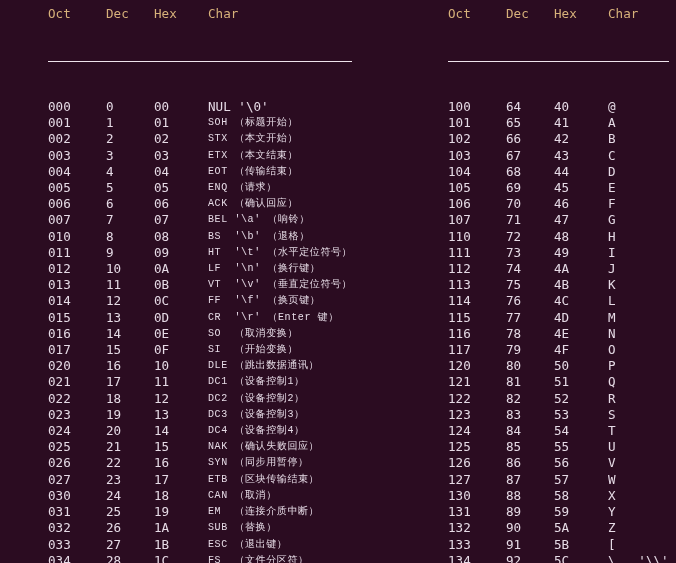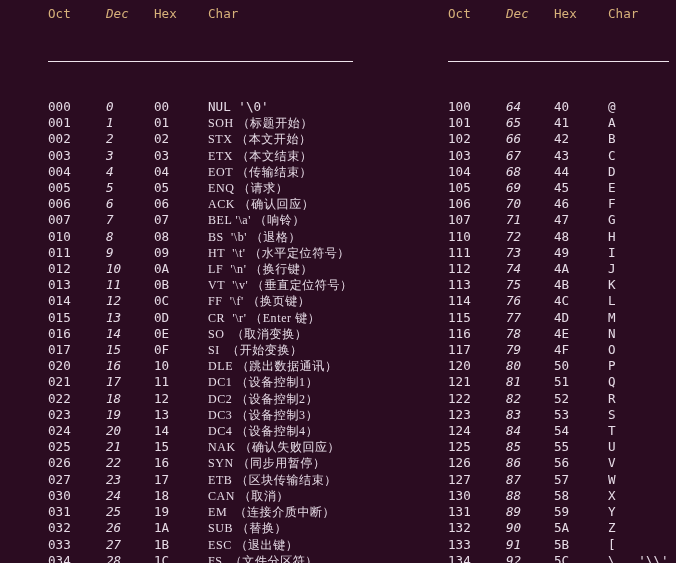--- a/index.html
+++ b/index.html
@@ -55,27 +55,27 @@
   }
   .rule {
     height: 1px;
     background: #efe4ec;
     margin: 4px 0 5px 0;
   }
   .cell {
     color: #e6dbe6;
   }
   .c-oct { width: 58px; }
-  .c-dec { width: 48px; font-style: italic; }
+  .c-dec { width: 48px; }
   .c-hex { width: 54px; }
   .c-chr { }
 
   .cjk {
-    font-family: Liberation Serif, serif;
-    font-size: 12px;
+    font-family: Liberation Mono, monospace;
+    font-size: 10px;
     letter-spacing: 0.6px;
   }
 
   #watermark {
     position: absolute;
     left: 455px;
     top: 528px;
     color: #d9d9d9;
     opacity: 0.82;
     font-family: "DejaVu Sans", "Liberation Sans", sans-serif;

